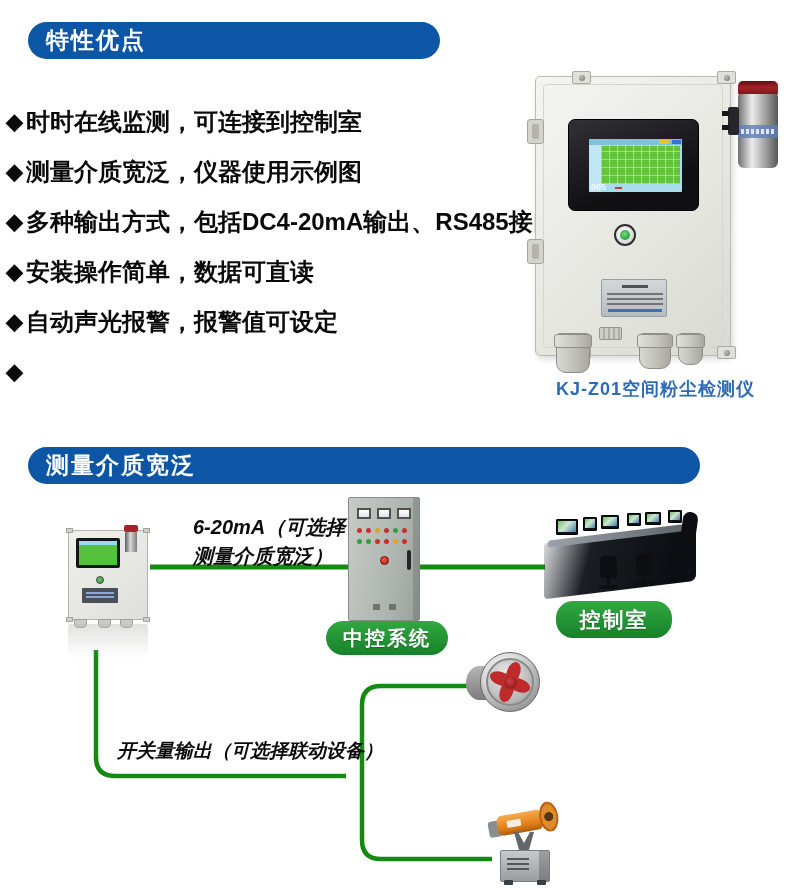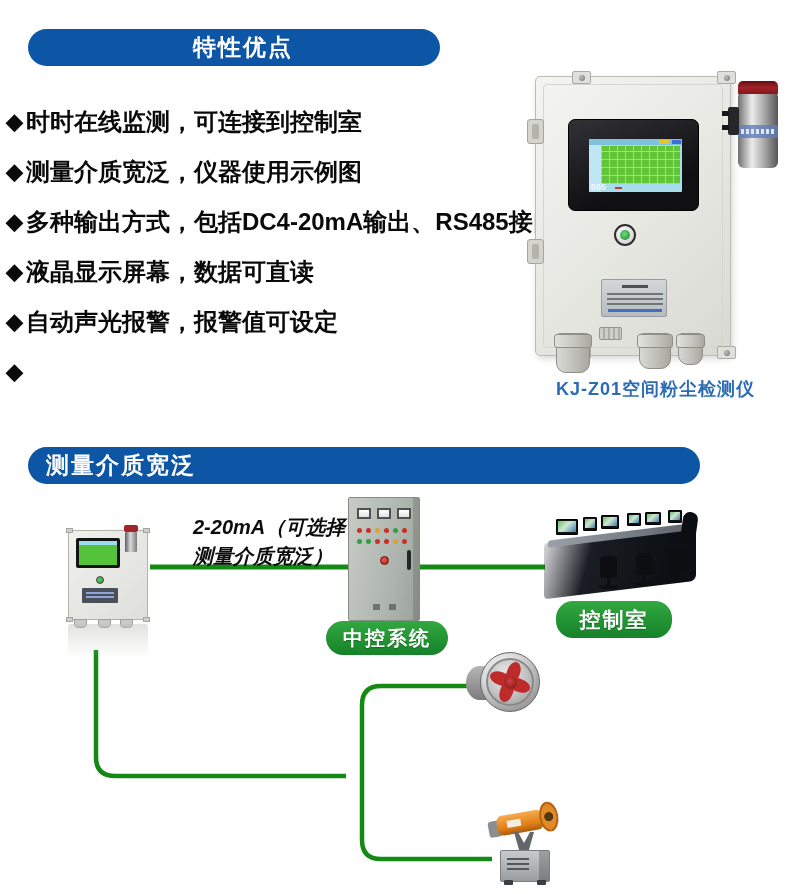--- a/index.html
+++ b/index.html
@@ -8,21 +8,21 @@
     position:relative; width:800px; height:894px; margin:0 auto;
     background:#ffffff; overflow:hidden;
     font-family:"Liberation Sans", sans-serif; color:#0a0a0a;
   }
   
   .banner {
     position:absolute; height:37px; background:#0d55a5;
     border-radius:19px; color:#ffffff; font-size:23px; font-weight:bold;
     display:flex; align-items:center; padding-left:18px; letter-spacing:2px;
   }
-  .banner1 { left:28px; top:29px;  width:412px;justify-content:center; }
+  .banner1 { left:28px; top:22px;  width:412px; }
   .banner2 { left:28px; top:447px; width:672px; }
 
   
   .features { position:absolute; left:6px; top:97px; list-style:none; width:530px; }
   .features li { height:50px; display:flex; align-items:center; font-size:24px; font-weight:bold; white-space:nowrap; }
   .features .bullet { font-size:22px; margin-right:3px; }
 
   
   .enclosure {
     position:absolute; left:535px; top:76px; width:196px; height:280px;
@@ -219,21 +219,21 @@
     <li>
       <span class="bullet">◆</span>
       <span>测量介质宽泛，仪器使用示例图</span>
       </li>
     <li>
       <span class="bullet">◆</span>
       <span>多种输出方式，包括DC4-20mA输出、RS485接口</span>
       </li>
     <li>
       <span class="bullet">◆</span>
-      <span>液晶显示屏幕，数据可直读</span>
+      <span>安装操作简单，数据可直读</span>
       </li>
     <li>
       <span class="bullet">◆</span>
       <span>自动声光报警，报警值可设定</span>
       </li>
     <li>
       <span class="bullet">◆</span>
       </li>
   </ul>
 
@@ -380,17 +380,18 @@
       <div class="vent" style="top:17px;"></div>
       <div class="foot" style="left:3px;"></div>
       <div class="foot" style="left:36px;"></div>
     </div>
   </div>
 
   <div class="pill pill-cc">中控系统</div>
   <div class="pill pill-room">控制室</div>
 
   <div class="anno anno1">
-    <div>2-20mA（可选择</div>
+    <div>6-20mA（可选择</div>
     <div>测量介质宽泛）</div>
   </div>
+  <div class="anno anno2">开关量输出（可选择联动设备）</div>
 
 </div>
 
 </body></html>

